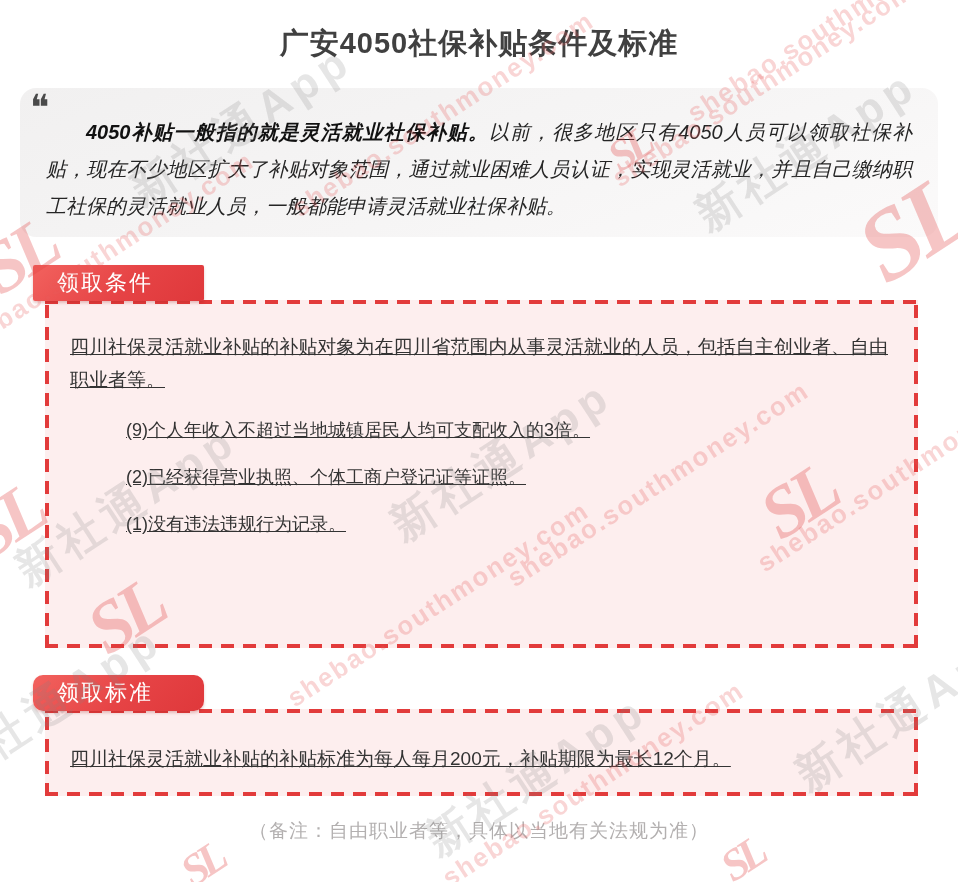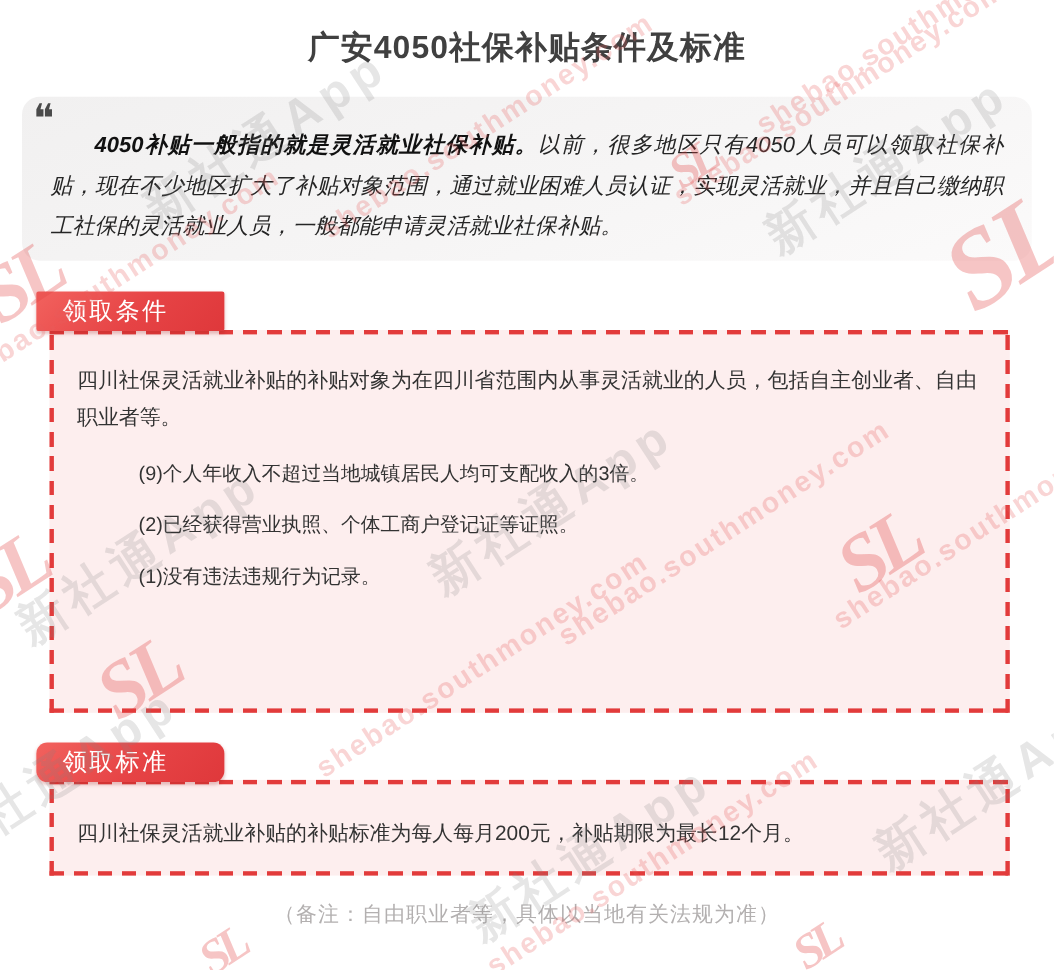--- a/index.html
+++ b/index.html
@@ -47,21 +47,21 @@
     position:absolute; left:45px; width:873px; z-index:3;
     background:
       repeating-linear-gradient(90deg,#e23b3b 0 13px,transparent 13px 22px) 0 0/100% 4px no-repeat,
       repeating-linear-gradient(90deg,#e23b3b 0 13px,transparent 13px 22px) 0 100%/100% 4px no-repeat,
       repeating-linear-gradient(0deg,#e23b3b 0 13px,transparent 13px 22px) 0 0/4px 100% no-repeat,
       repeating-linear-gradient(0deg,#e23b3b 0 13px,transparent 13px 22px) 100% 0/4px 100% no-repeat,
       #fdeeee;
   }
   .box-1{ top:300px; height:348px; }
   .box-2{ top:709px; height:87px; }
-  .dash-body{ padding:30px 30px 0 25px; color:#333; }
+  .dash-body{ padding:30px 30px 0 25px; color:#333;text-decoration:underline; }
   .dash-intro{ font-size:19px; line-height:33px; text-align:justify; }
   .dash-item{ margin:21px 0 0 56px; font-size:18px; line-height:26px; }
   .box-2 .dash-body{ padding-top:33px; }
   
   .footer-note{
     position:absolute; top:818px; left:0; width:958px;
     text-align:center; font-size:19px; color:#b3b0b0;
     letter-spacing:1px; z-index:2;
   }
   

